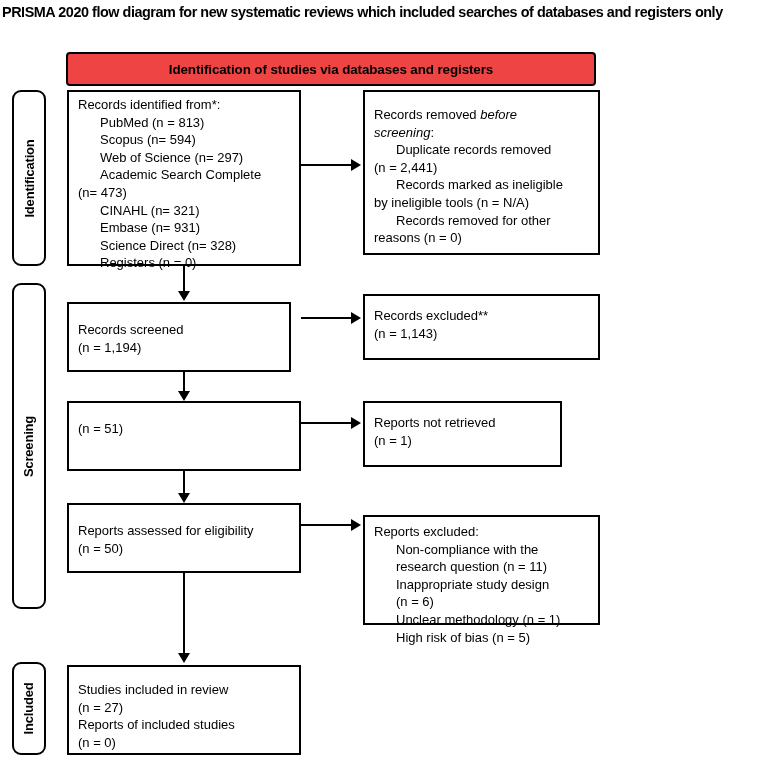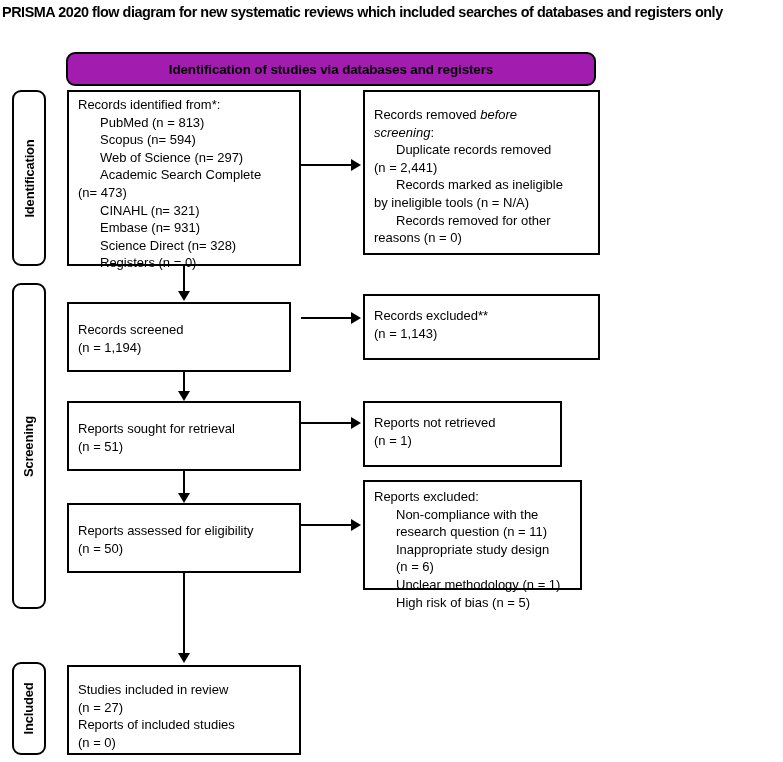--- a/index.html
+++ b/index.html
@@ -41,22 +41,22 @@
     font-size: 13px;
     line-height: 17.6px;
   }
   .box .inner {
     padding: 0 9px;
   }
   .banner {
     position: absolute;
     box-sizing: border-box;
     border: 2.4px solid #000000;
-    border-radius: 9px;
-    background: #a21caf;
+    border-radius: 4px;
+    background: #ef4444;
     display: flex;
     align-items: center;
     justify-content: center;
     font-size: 13.4px;
     font-weight: bold;
     letter-spacing: -0.1px;
   }
 
   
   .stage {
@@ -167,40 +167,39 @@
 
   <div class="box" style="left:363px; top:294px; width:237px; height:66px;">
     <div class="inner" style="padding-top:11px;">
       <div class="line">Records excluded**</div>
       <div class="line">(n = 1,143)</div>
     </div>
   </div>
 
   <div class="box" style="left:67px; top:401px; width:234px; height:70px;">
     <div class="inner" style="padding-top:17px;">
-      <div class="line">Reports sought for retrieval</div>
       <div class="line">(n = 51)</div>
     </div>
   </div>
 
   <div class="box" style="left:363px; top:401px; width:199px; height:66px;">
     <div class="inner" style="padding-top:11px;">
       <div class="line">Reports not retrieved</div>
       <div class="line">(n = 1)</div>
     </div>
   </div>
 
   <div class="box" style="left:67px; top:503px; width:234px; height:70px;">
     <div class="inner" style="padding-top:17px;">
       <div class="line">Reports assessed for eligibility</div>
       <div class="line">(n = 50)</div>
     </div>
   </div>
 
-  <div class="box" style="left:363px; top:480px; width:219px; height:110px;">
+  <div class="box" style="left:363px; top:515px; width:237px; height:110px;">
     <div class="inner" style="padding-top:6px;">
       <div class="line">Reports excluded:</div>
       <div class="line indent">Non-compliance with the</div>
       <div class="line indent">research question (n = 11)</div>
       <div class="line indent">Inappropriate study design</div>
       <div class="line indent">(n = 6)</div>
       <div class="line indent">Unclear methodology (n = 1)</div>
       <div class="line indent">High risk of bias (n = 5)</div>
     </div>
   </div>

